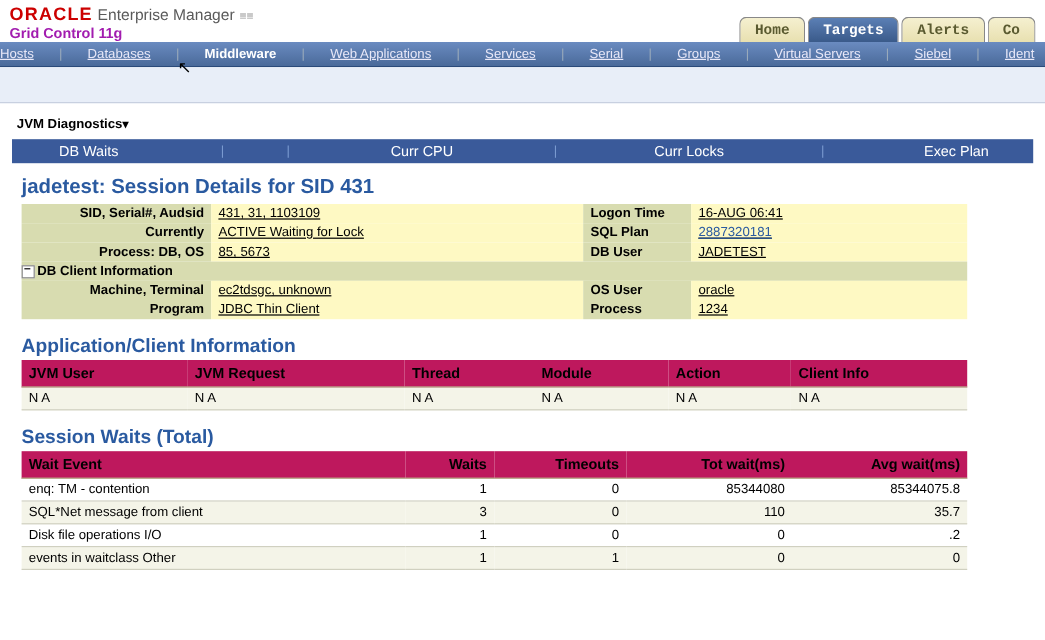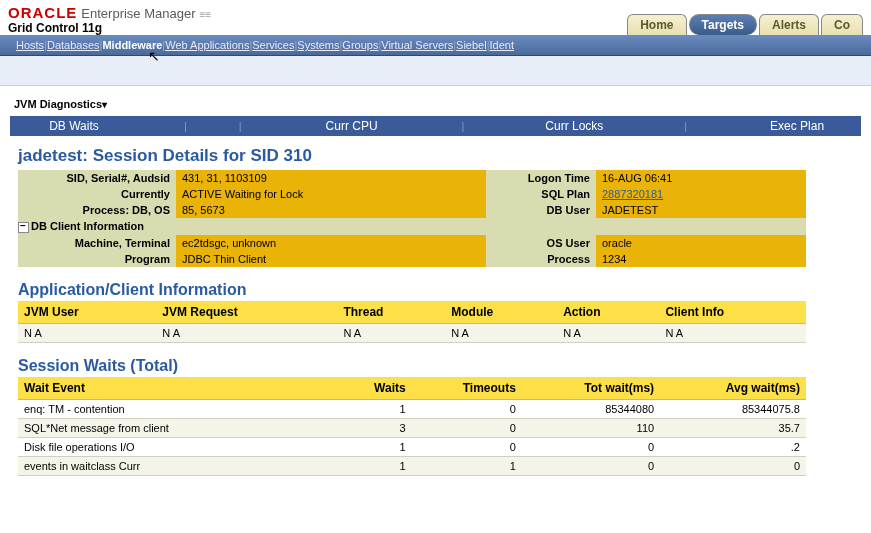--- a/index.html
+++ b/index.html
@@ -1,50 +1,50 @@
 <!DOCTYPE html>
 <html><head>
 <meta charset="utf-8">
 <style>
 * { margin:0; padding:0; box-sizing:border-box; font-family:Arial,Helvetica,sans-serif; font-size:11px; }
 body { background:#fff; width:871px; }
 .header { padding:4px 8px 0 8px; }
 .logo-line { display:flex; align-items:baseline; gap:4px; }
 .oracle { color:#cc0000; font-weight:bold; font-size:15px; letter-spacing:1px; }
 .em { color:#5a5a5a; font-size:13px; }
-.gc { color:#000000; font-weight:bold; font-size:12px; }
+.gc { color:#a21caf; font-weight:bold; font-size:12px; }
 .deco { color:#999; font-size:10px; }
 .top-tabs { display:flex; align-items:flex-end; justify-content:flex-end; gap:2px; padding-right:0; margin-top:-4px; }
-.top-tab { border:1px solid #888; border-bottom:none; border-radius:6px 6px 0 0; padding:3px 12px; font-size:12px; font-weight:bold; background:linear-gradient(#f5f0d0,#e8e0b0); color:#5a5a30; cursor:pointer; }
-.top-tab.active { background:linear-gradient(#5b7fb5,#3a5a8a); color:#fff;border-radius:10px; }
-.sub-bar { background:linear-gradient(#6a8bc0,#4a6a9a); color:#e8e8f8; padding:4px 16px; display:flex; gap:0; font-size:12px; border-bottom:1px solid #2a4a7a;}
+.top-tab { border:1px solid #888; border-bottom:none; border-radius:6px 6px 0 0; padding:3px 12px; font-size:12px; font-weight:bold; background:linear-gradient(#f5f0d0,#e8e0b0); color:#5a5a30; cursor:pointer;font-family:Liberation Mono, monospace; }
+.top-tab.active { background:linear-gradient(#5b7fb5,#3a5a8a); color:#fff; }
+.sub-bar { background:linear-gradient(#6a8bc0,#4a6a9a); color:#e8e8f8; padding:4px 0; display:flex; gap:21px; font-size:12px; border-bottom:1px solid #2a4a7a;}
 .sub-item { cursor:pointer; text-decoration:underline; }
 .sub-item.active { color:#fff; font-weight:bold; text-decoration:none; }
 .sub-sep { color:#9ab; }
 .blank-band { background:#e8eef8; height:30px; border-bottom:1px solid #c8d0e0;}
 .cursor { position:relative; left:148px; top:-8px; font-size:14px; color:#000;}
 .content { padding:0 10px; }
 .jvm-title { font-size:16px; font-weight:bold; color:#000; margin:8px 0 4px 4px;}
 .jvm-title .drop {font-size:10px;}
 .sub-tabs { background:#3a5a9a;  display:flex; align-items:center; padding:3px 0;gap:40px; }
 .sub-tabs .st { color:#fff; font-size:12px; text-align:center; flex:1; cursor:pointer;}
 .sub-tabs .sep { color:#7a9ad0; padding:0 6px;}
 .page-title { color:#2a5aa0; font-size:17px; font-weight:bold; margin:10px 0 4px 8px;}
 .info-table { width:788px; margin-left:8px; border-collapse:collapse;}
 .info-table td { padding:2px 6px; font-size:11px; }
 .info-table .lbl { text-align:right; font-weight:bold; background:#d8dcb0; width:158px;}
-.info-table .val { background:#eab308; }
-.info-table .lbl2 { text-align:right; font-weight:bold; background:#d8dcb0; width:110px;margin-left:16px;}
+.info-table .val { background:#fef9c3;text-decoration:underline; }
+.info-table .lbl2 { text-align:left; font-weight:bold; background:#d8dcb0; width:90px;margin-left:16px;}
 .info-table tr.head-row td { background:#d8dcb0; font-weight:bold;}
 .link { color:#2a5aa0; text-decoration:underline; cursor:pointer;}
 .icon-sq { display:inline-block; width:11px; height:11px; border:1px solid #888; background:#fff; margin-right:2px; vertical-align:middle; position:relative;}
 .icon-sq::before{content:"–"; position:absolute; left:1px; top:-3px; font-size:10px;}
 .section-title { color:#2a5aa0; font-size:16px; font-weight:bold; margin:14px 0 2px 8px;}
 .data-table { width:788px; margin-left:8px; border-collapse:collapse;}
-.data-table th { background:#fde047; font-weight:bold; text-align:left; padding:4px 6px; border-bottom:1px solid #b8bc90; font-size:12px;margin-top:16px;}
+.data-table th { background:#be185d; font-weight:bold; text-align:left; padding:4px 6px; border-bottom:1px solid #b8bc90; font-size:12px;margin-top:16px;}
 .data-table th.num, .data-table td.num { text-align:right; }
 .data-table td { padding:3px 6px; font-size:11px; border-bottom:1px solid #d0d0c0;}
 .data-table tr:nth-child(even) td { background:#f4f4e8;}
 .data-table tr:nth-child(odd) td { background:#fff;}
 </style>
 </head>
 <body>
 
 <div class="header">
   <div style="display:flex; justify-content:space-between; align-items:flex-end;">
@@ -69,21 +69,21 @@
   <span class="sub-item">Hosts</span>
     <span class="sub-sep">|</span>
   <span class="sub-item">Databases</span>
     <span class="sub-sep">|</span>
   <span class="sub-item active">Middleware</span>
     <span class="sub-sep">|</span>
   <span class="sub-item">Web Applications</span>
     <span class="sub-sep">|</span>
   <span class="sub-item">Services</span>
     <span class="sub-sep">|</span>
-  <span class="sub-item">Systems</span>
+  <span class="sub-item">Serial</span>
     <span class="sub-sep">|</span>
   <span class="sub-item">Groups</span>
     <span class="sub-sep">|</span>
   <span class="sub-item">Virtual Servers</span>
     <span class="sub-sep">|</span>
   <span class="sub-item">Siebel</span>
     <span class="sub-sep">|</span>
   <span class="sub-item">Ident</span>
 </div>
 <div class="blank-band"><span class="cursor">↖</span></div>
@@ -95,21 +95,21 @@
     <span class="st">DB Waits</span>
       <span class="sep">|</span>
       <span class="sep">|</span>
     <span class="st">Curr CPU</span>
       <span class="sep">|</span>
     <span class="st">Curr Locks</span>
       <span class="sep">|</span>
     <span class="st">Exec Plan</span>
   </div>
 
-  <div class="page-title">jadetest: Session Details for SID 310</div>
+  <div class="page-title">jadetest: Session Details for SID 431</div>
 
   <table class="info-table">
     <tbody>
         <tr>
       <td class="lbl">SID, Serial#, Audsid</td>
       <td class="val" style="width:310px">431, 31, 1103109</td>
       <td class="lbl2">Logon Time</td>
       <td class="val">16-AUG 06:41</td>
     </tr>
     <tr>
@@ -191,21 +191,21 @@
           <td class="num">35.7</td>
         </tr>
         <tr>
           <td>Disk file operations I/O</td>
           <td class="num">1</td>
           <td class="num">0</td>
           <td class="num">0</td>
           <td class="num">.2</td>
         </tr>
         <tr>
-          <td>events in waitclass Curr</td>
+          <td>events in waitclass Other</td>
           <td class="num">1</td>
           <td class="num">1</td>
           <td class="num">0</td>
           <td class="num">0</td>
         </tr>
       </tbody>
   </table>
 </div>
 
 </body></html>

